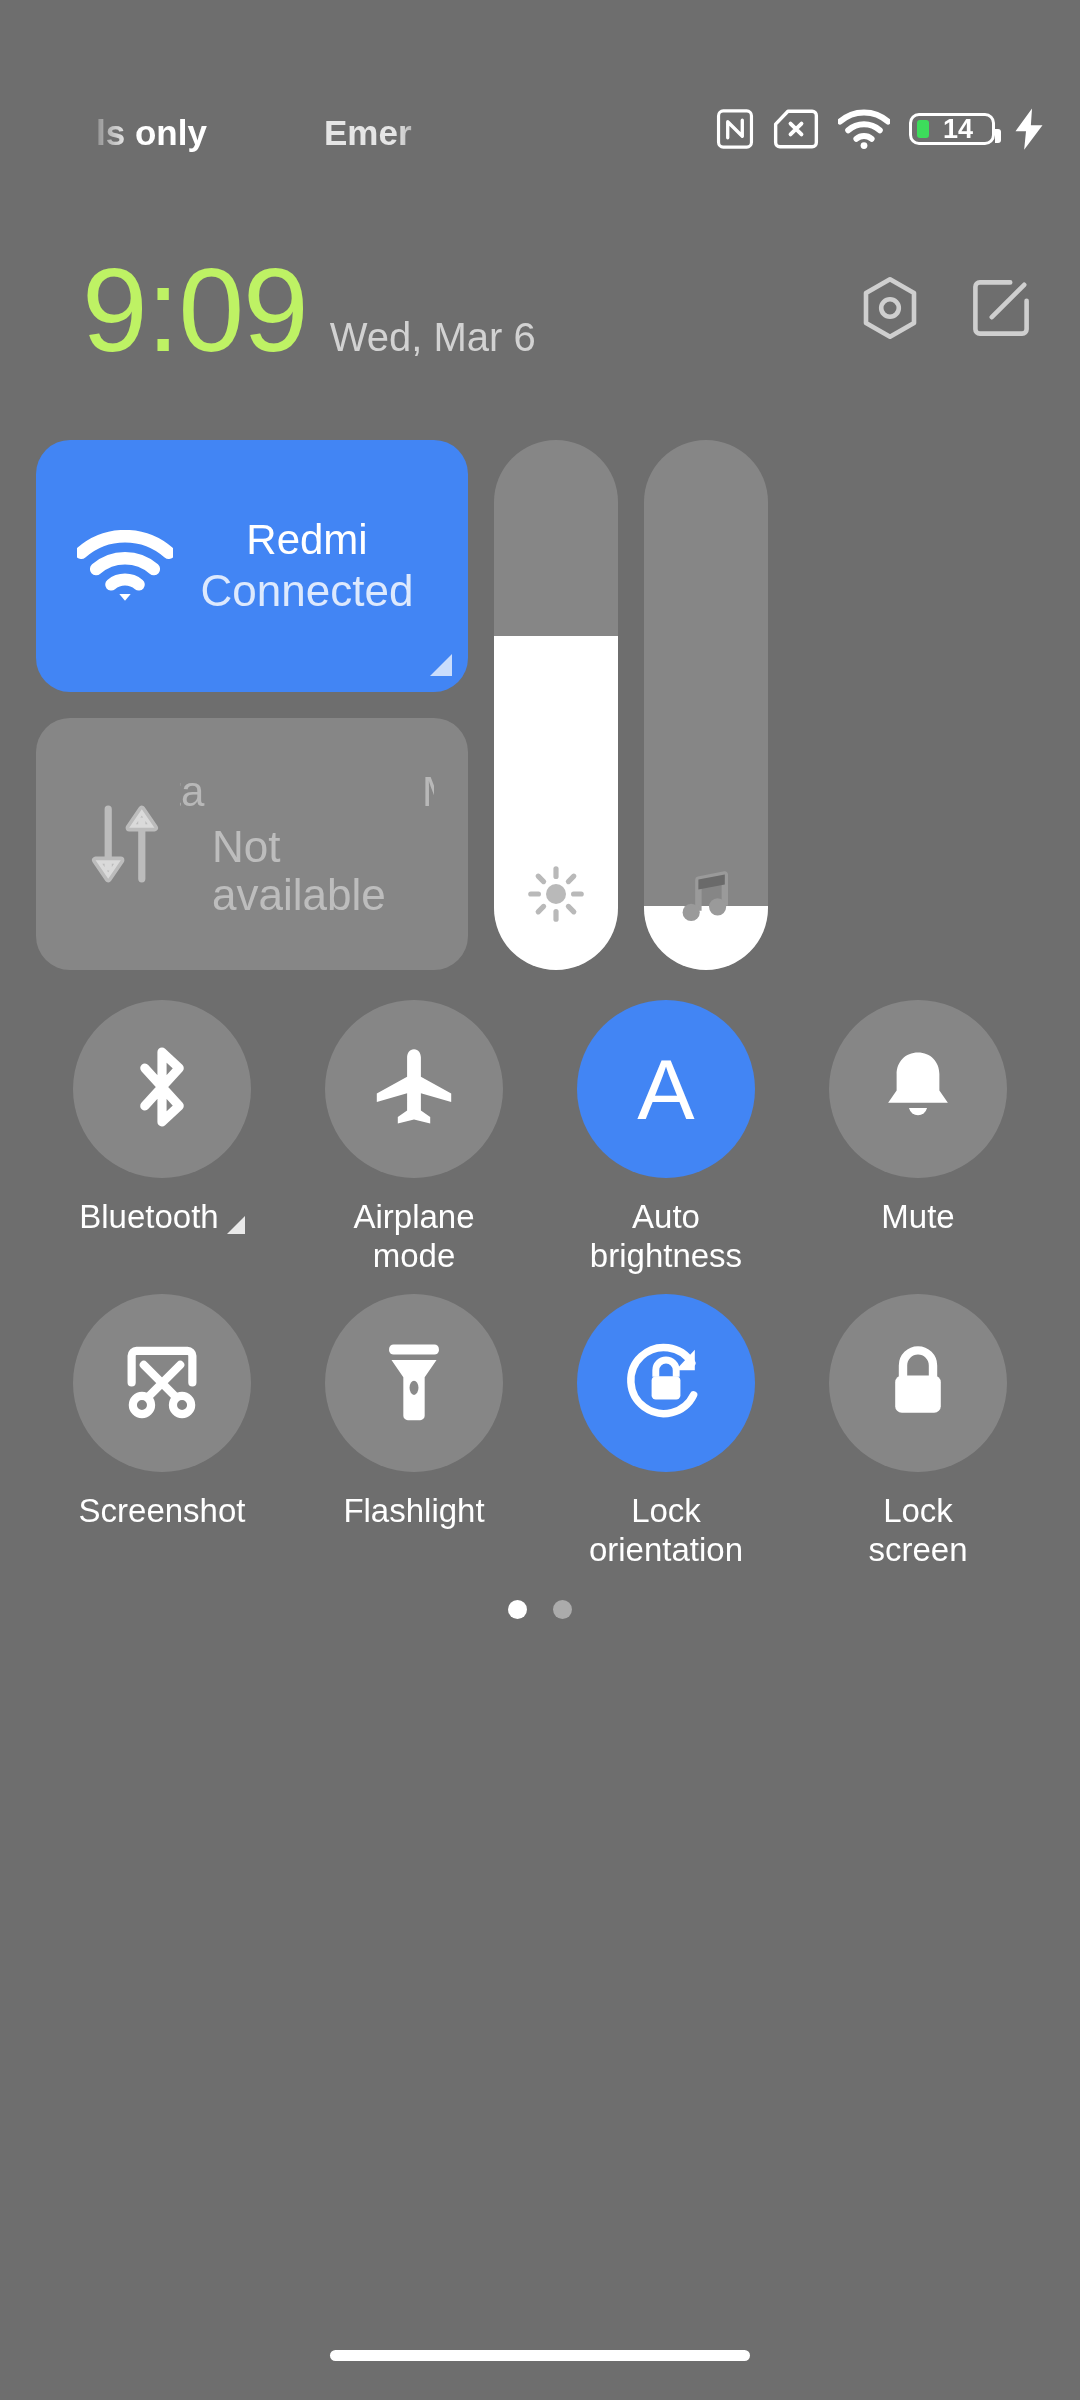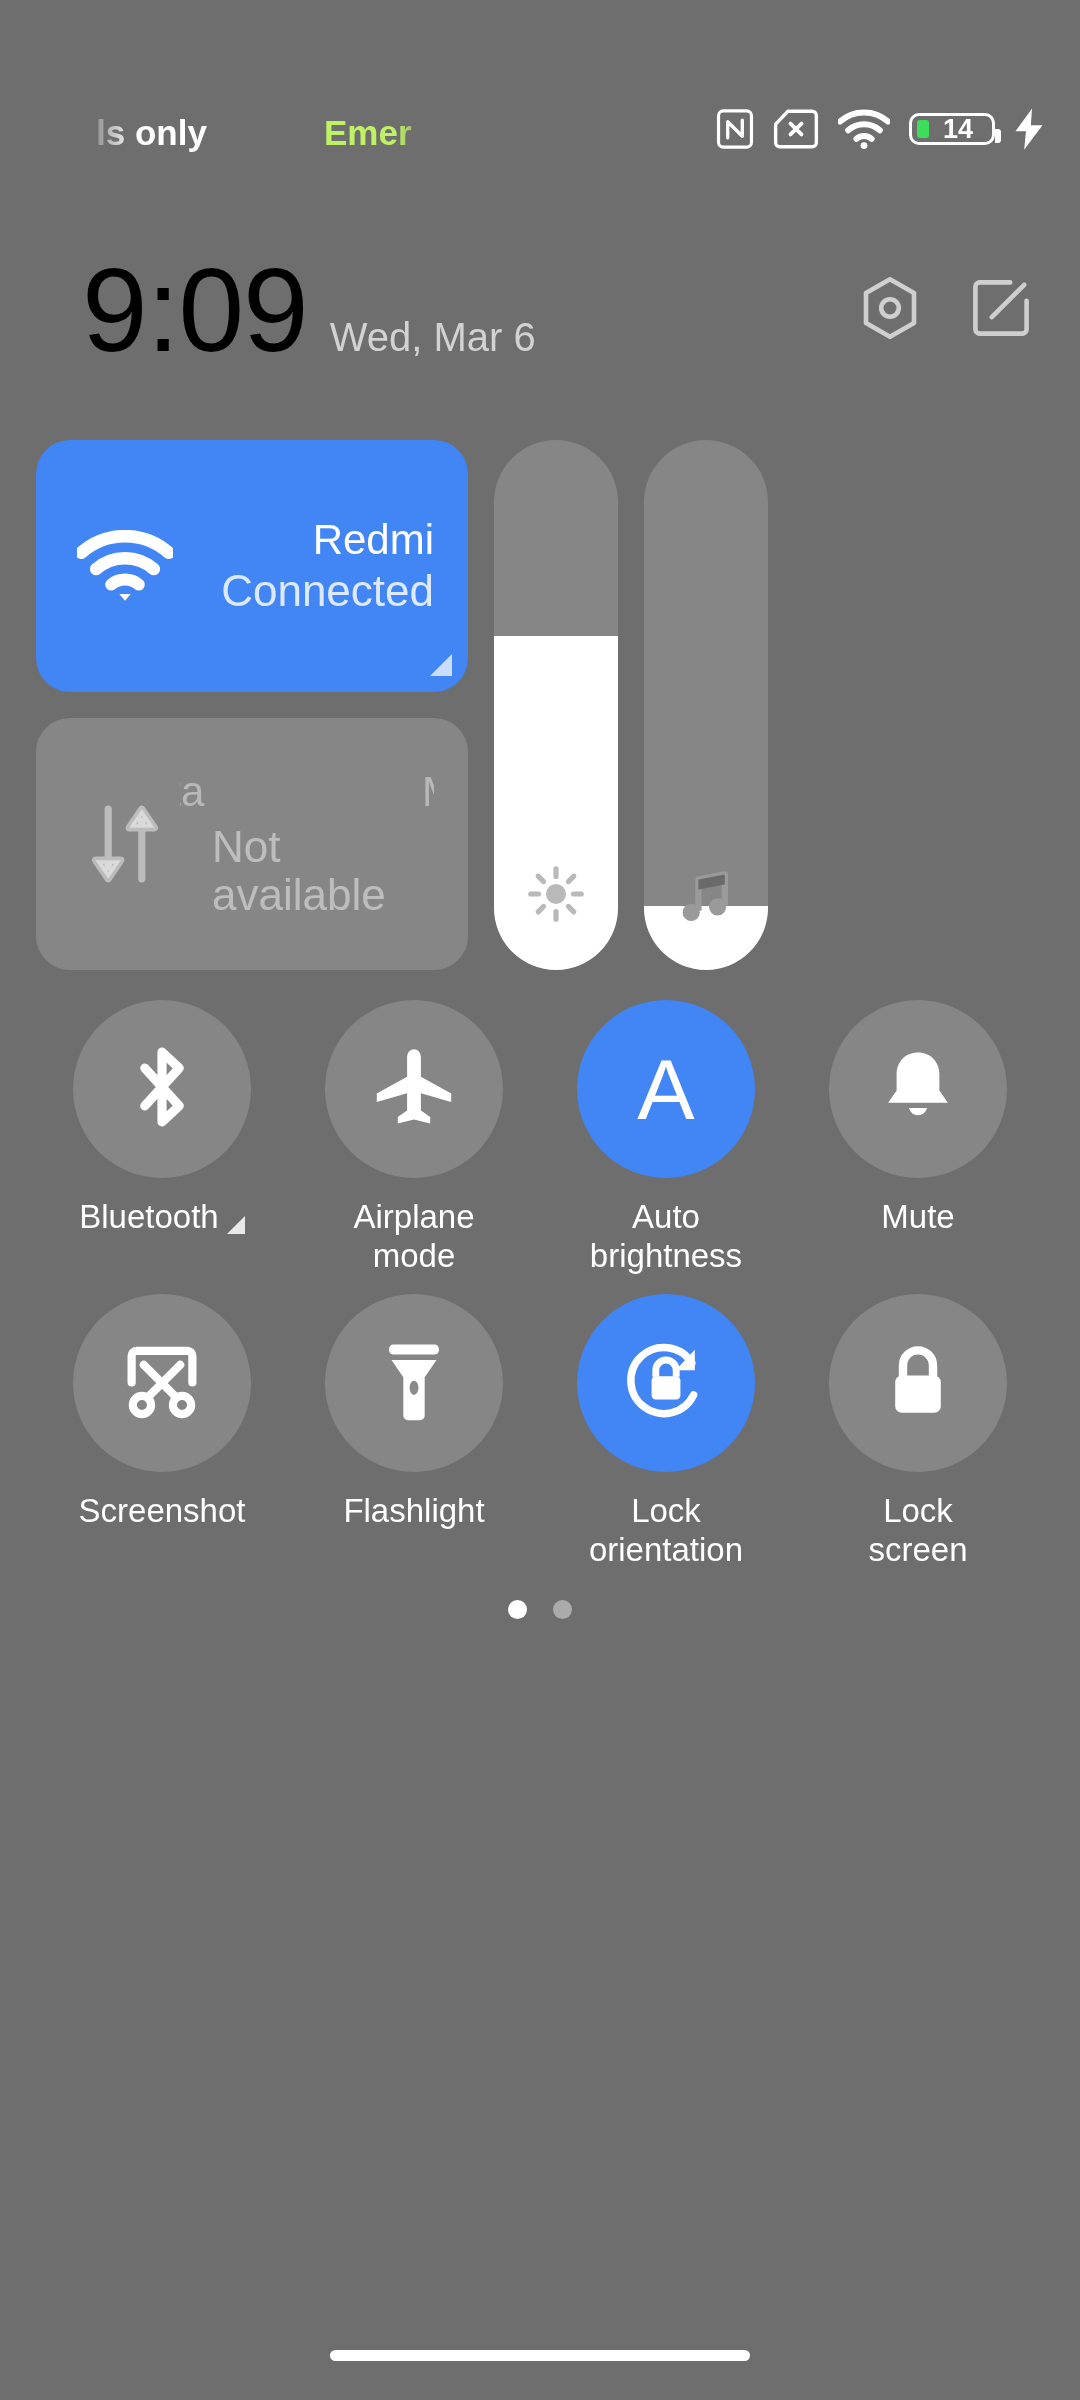--- a/index.html
+++ b/index.html
@@ -24,21 +24,21 @@
   .sb-left { display:flex; align-items:baseline; gap:0; position:relative; width:560px; height:48px; overflow:hidden; }
   .carrier-a {
     position:absolute; left:60px; bottom:0;
     font-size:35px; font-weight:bold; color:#ffffff;
     white-space:nowrap;
     -webkit-mask-image:linear-gradient(to right, rgba(0,0,0,.25) 0px, #000 38px);
             mask-image:linear-gradient(to right, rgba(0,0,0,.25) 0px, #000 38px);
   }
   .carrier-b {
     position:absolute; left:288px; bottom:0;
-    font-size:35px; font-weight:bold; color:#bef264;
+    font-size:35px; font-weight:bold; color:#e5e5e5;
     white-space:nowrap;
     -webkit-mask-image:linear-gradient(to right, #000 0px, #000 72px, rgba(0,0,0,.22) 105px, rgba(0,0,0,0) 118px);
             mask-image:linear-gradient(to right, #000 0px, #000 72px, rgba(0,0,0,.22) 105px, rgba(0,0,0,0) 118px);
   }
   .sb-right { display:flex; align-items:center; gap:19px; height:48px; }
   .sb-icon { display:flex; align-items:center; justify-content:center; }
 
   .battery {
     position:relative; display:flex; align-items:center;
     width:86px; height:32px;
@@ -60,21 +60,21 @@
   }
 
   
   .header {
     position:absolute; top:240px; left:0; width:1080px; height:140px;
     display:flex; align-items:center; justify-content:space-between;
     padding:0 44px 0 82px;
   }
   .clock-wrap { display:flex; align-items:baseline; gap:22px; }
   .clock {
-    font-size:118px; font-weight:300; color:#000000; line-height:1;
+    font-size:118px; font-weight:300; color:#bef264; line-height:1;
     letter-spacing:-1px;
   }
   .date { font-size:40px; color:#d2d2d2; font-weight:400; }
   .header-actions { display:flex; align-items:center; gap:38px; }
   .header-btn { width:72px; height:72px; display:flex; align-items:center; justify-content:center; }
 
   
   .top-area {
     position:absolute; top:440px; left:0; width:1080px; height:530px;
     padding:0 36px;
@@ -83,21 +83,21 @@
   .conn-col { display:flex; flex-direction:column; gap:26px; width:432px; }
 
   .conn-tile {
     position:relative; height:252px; border-radius:34px;
     display:flex; align-items:center; padding:0 34px;
     overflow:hidden;
   }
   .conn-tile.on  { background:#4285f4; }
   .conn-tile.off { background:rgba(255,255,255,0.17); }
   .conn-icon { width:110px; flex:0 0 110px; display:flex; align-items:center; justify-content:center; }
-  .conn-text { flex:1; display:flex; flex-direction:column; align-items:flex-end; justify-content:center; gap:4px; }
+  .conn-text { flex:1; display:flex; flex-direction:column; align-items:center; justify-content:center; gap:4px; }
   .conn-title { font-size:42px; color:#ffffff; font-weight:400; line-height:1.1; }
   .conn-sub   { font-size:44px; color:rgba(255,255,255,0.82); font-weight:400; line-height:1.1; }
   .conn-tile.off .conn-sub   { color:rgba(255,255,255,0.46);margin-left:32px; }
   .corner-tri {
     position:absolute; right:16px; bottom:16px;
     width:0; height:0;
     border-left:22px solid transparent;
     border-bottom:22px solid rgba(255,255,255,0.72);
   }
   

